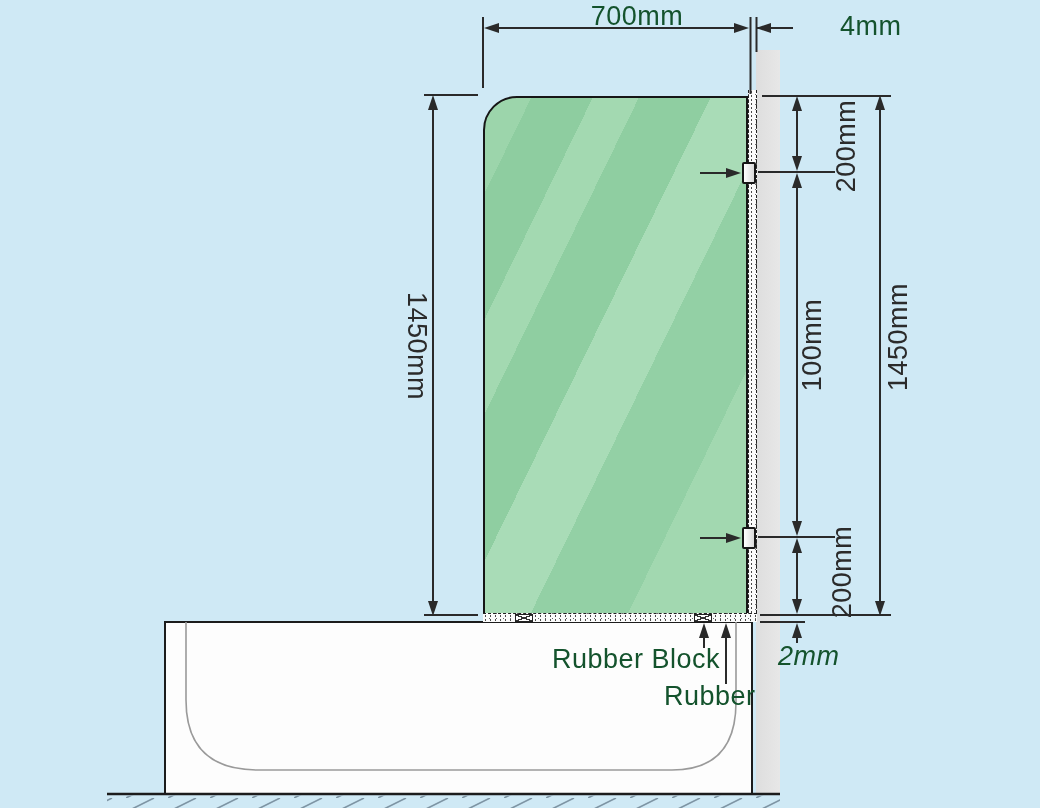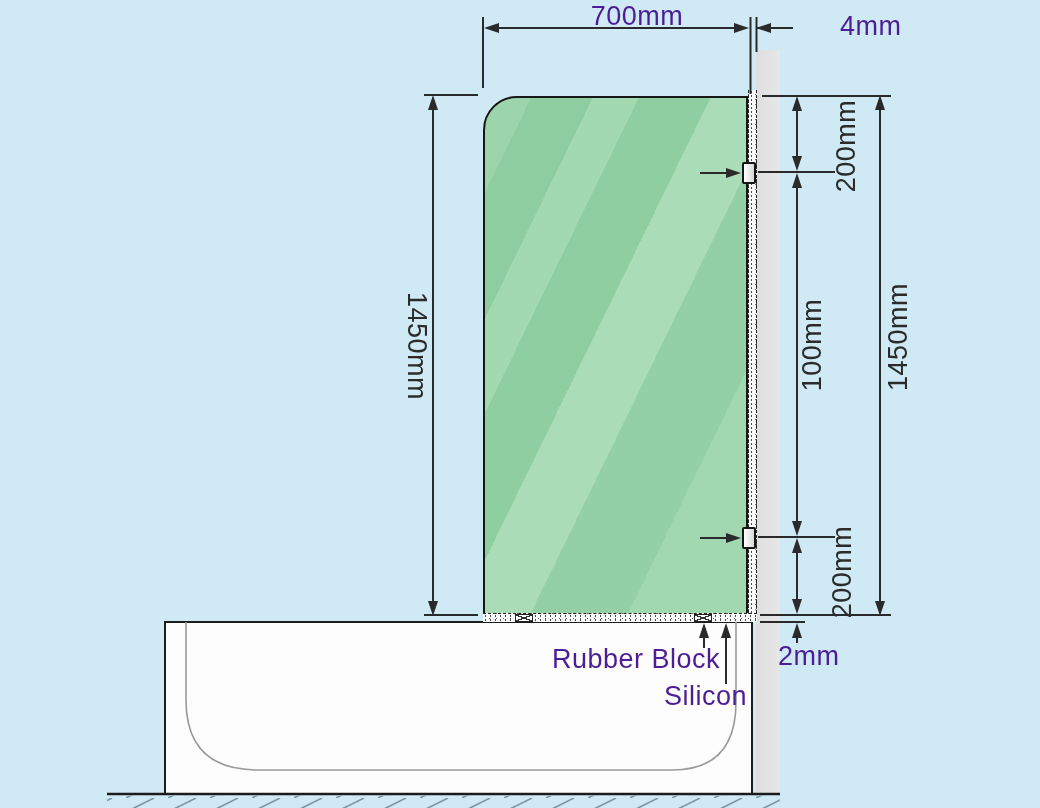--- a/index.html
+++ b/index.html
@@ -93,21 +93,21 @@
   #bracket-bottom{top:527px;}
 
   
   #lines{left:0;top:0;pointer-events:none;}
 
   
   .lbl{
     position:absolute;
     font-size:27px;
     letter-spacing:0.5px;
-    color:#4c1d95;
+    color:#14532d;
     white-space:nowrap;
   }
   .vlabel{
     position:absolute;
     width:140px;height:28px;line-height:28px;
     text-align:center;
     font-size:27px;
     letter-spacing:0.5px;
     color:#2b2b2b;
     white-space:nowrap;
@@ -115,21 +115,21 @@
   .rot-cw{transform:rotate(90deg);}
   .rot-ccw{transform:rotate(-90deg);}
 
   #lbl-700{left:537px;top:1px;width:200px;text-align:center;}
   #lbl-4{left:840px;top:11px;}
   #lbl-1450-left{left:347px;top:332px;}
   #lbl-200-top{left:776px;top:132px;}
   #lbl-100{left:742px;top:331px;}
   #lbl-1450-right{left:828px;top:323px;}
   #lbl-200-bottom{left:772px;top:558px;}
-  #lbl-2{left:778px;top:641px;}
+  #lbl-2{left:778px;top:641px;font-style:italic;}
   #lbl-rubber{left:552px;top:644px;width:162px;text-align:right;}
   #lbl-silicon{left:664px;top:681px;width:82px;text-align:right;}
 </style>
 </head>
 <body>
 
 <div id="stage">
 
   <div id="wall" class="abs"></div>
 
@@ -248,14 +248,14 @@
   <div id="lbl-100" class="vlabel rot-ccw">100mm</div>
 
   <div id="lbl-1450-right" class="vlabel rot-ccw">1450mm</div>
 
   <div id="lbl-200-bottom" class="vlabel rot-ccw">200mm</div>
 
   <div id="lbl-2" class="lbl">2mm</div>
 
   <div id="lbl-rubber" class="lbl">Rubber Block</div>
 
-  <div id="lbl-silicon" class="lbl">Silicon</div>
+  <div id="lbl-silicon" class="lbl">Rubber</div>
 </div>
 
 </body></html>

